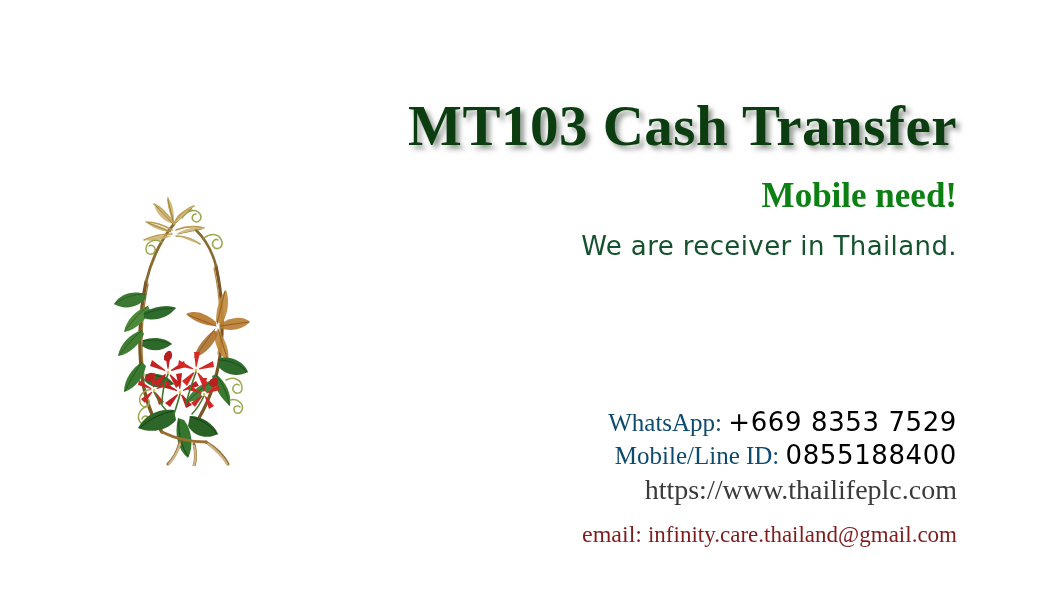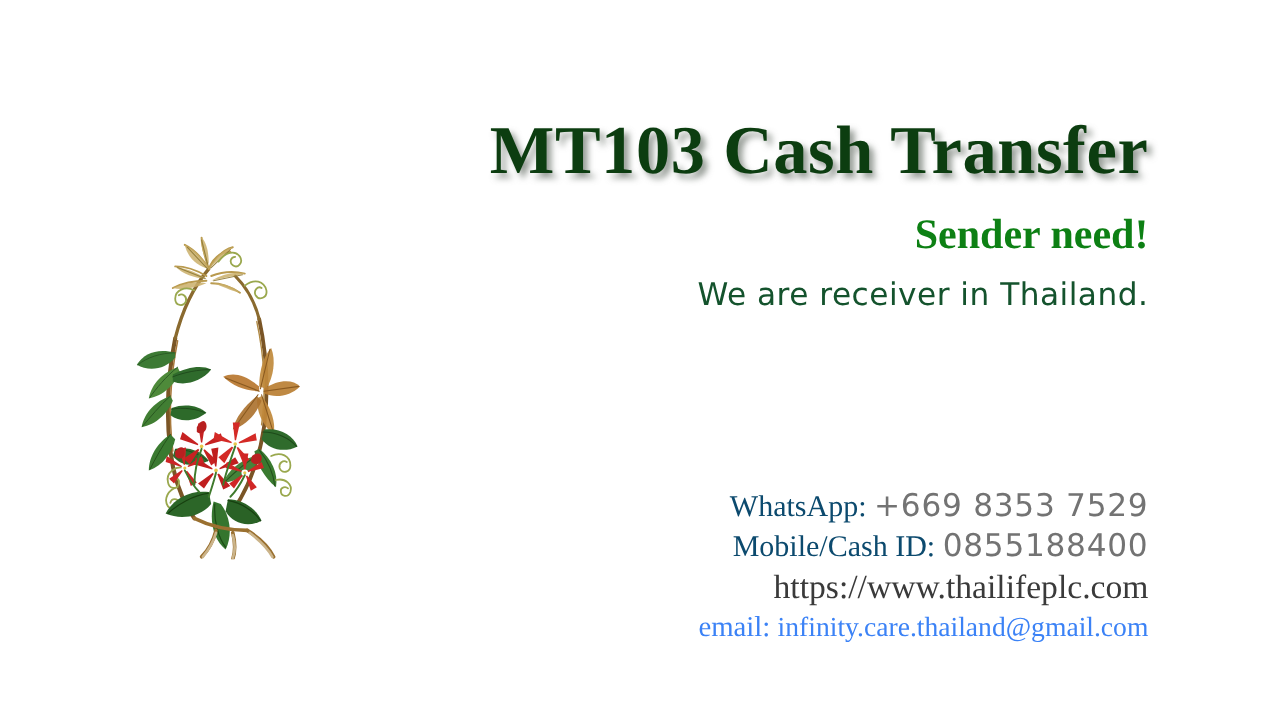--- a/index.html
+++ b/index.html
@@ -100,34 +100,34 @@
   }
   .contact-line.phone .label {
     font-family: "Liberation Serif", serif;
     font-size: 25px;
     color: #0c4a6e;
   }
   .contact-line.phone .value {
     font-family: "DejaVu Sans", sans-serif;
     font-size: 26px;
     letter-spacing: 0.6px;
-    color: #737373;
+    color: #000000;
   }
 
   .contact-line.weblink {
     font-size: 28px;
     line-height: 32px;
     color: #3a3a3a;
     margin-top: 2px;
   }
   .contact-line.email {
     font-size: 24px;
     line-height: 32px;
-    color: #3b82f6;
-    margin-top: 1px;
+    color: #7f1d1d;
+    margin-top: 12px;
   }
   .contact-line.email .label {
     font-size: 24px;
   }
   .contact-line.email .value {
     font-size: 23px;
   }
 </style>
 </head>
 <body>
@@ -325,33 +325,33 @@
             <path d="M100 202 C96 210 92 216 88 220"></path>
           </g>
         </g>
 
       </g>
     </svg>
   </div>
 
   <div id="header-block">
     <div id="main-title">MT103 Cash Transfer</div>
-    <div id="subtitle">Sender need!</div>
+    <div id="subtitle">Mobile need!</div>
     <div id="tagline">We are receiver in Thailand.</div>
   </div>
 
   <div id="contact-block">
 
     <div class="contact-line phone">
       <span class="label">WhatsApp:</span>
       <span class="value">+669 8353 7529</span>
     </div>
 
     <div class="contact-line phone">
-      <span class="label">Mobile/Cash ID:</span>
+      <span class="label">Mobile/Line ID:</span>
       <span class="value">0855188400</span>
     </div>
 
     <div class="contact-line weblink">https://www.thailifeplc.com</div>
 
     <div class="contact-line email">
       <span class="label">email:</span>
       <span class="value">infinity.care.thailand@gmail.com</span>
     </div>
 

